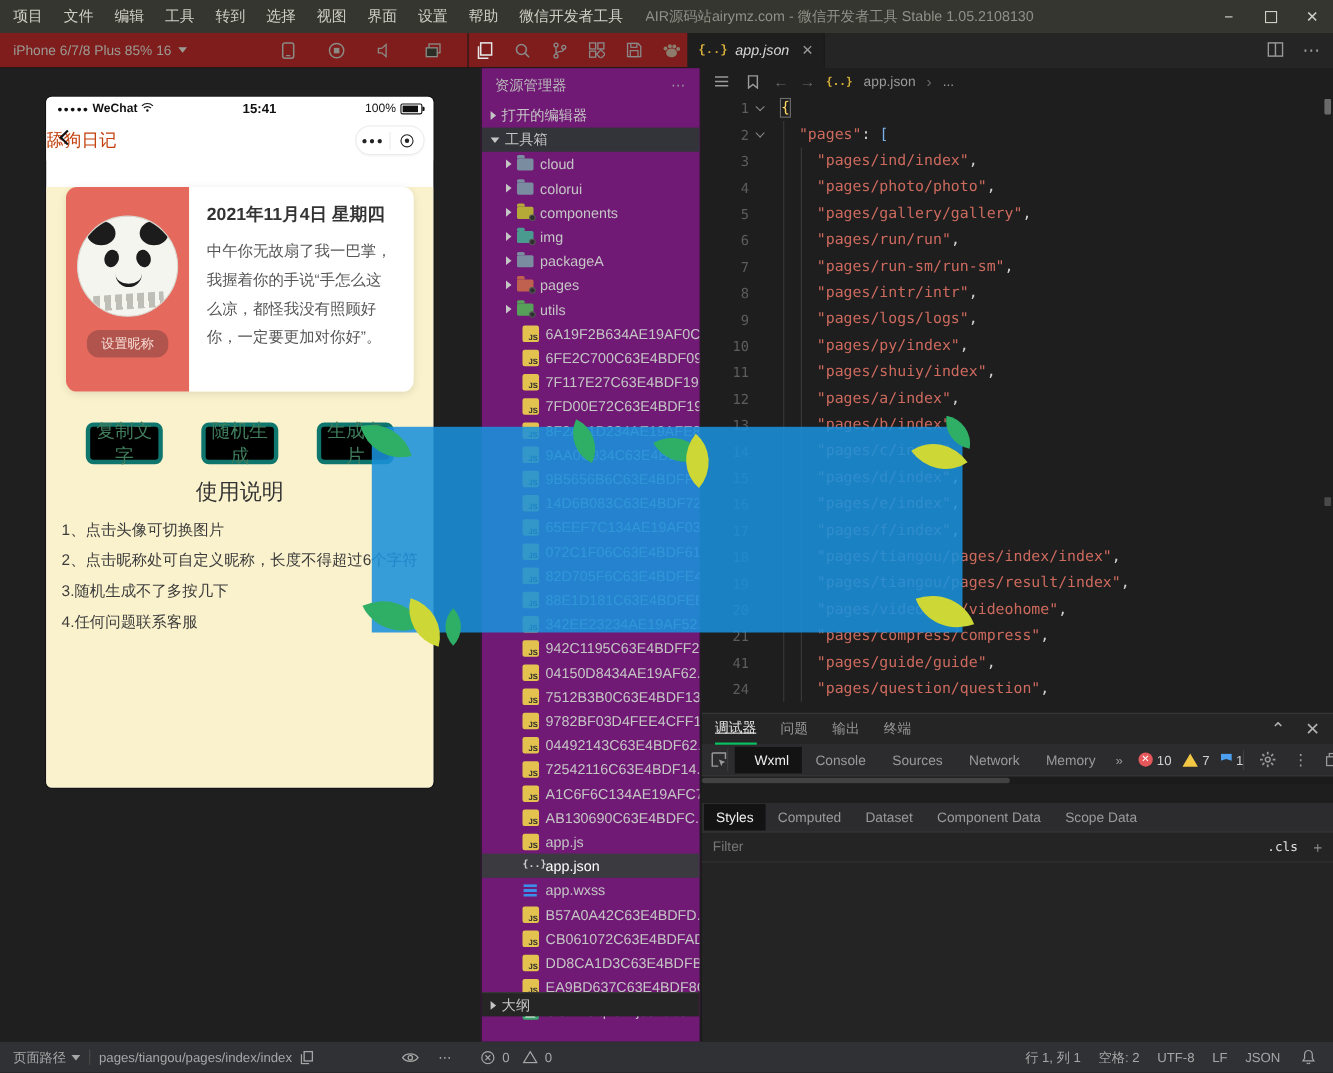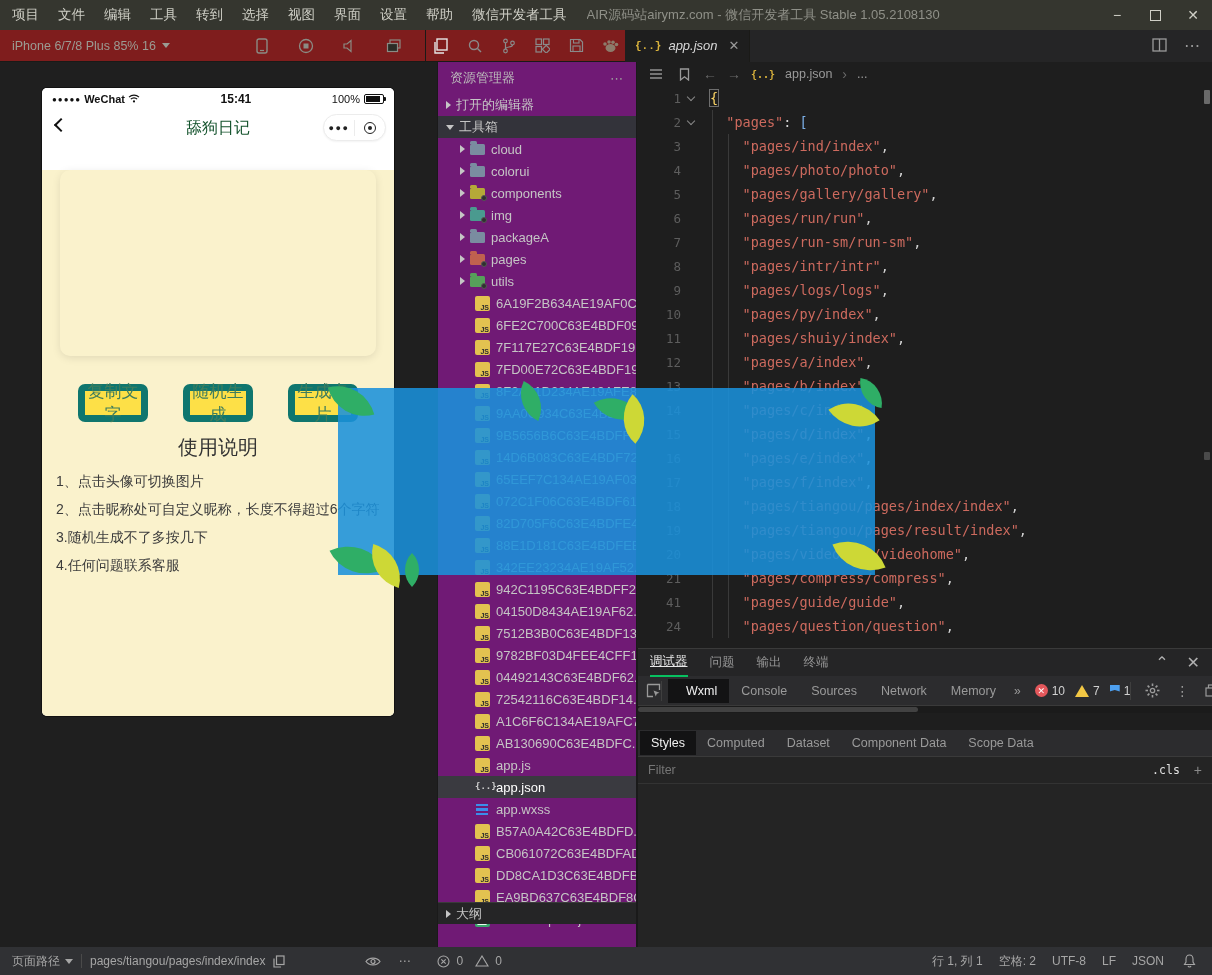--- a/index.html
+++ b/index.html
@@ -41,21 +41,21 @@
   .p-status .dots { letter-spacing:1px; font-size:8px; }
   .p-status .carrier { margin-left:3px; font-weight:bold; }
   .p-status .wifi { margin-left:3px; }
   .p-status .time { flex:1; text-align:center; font-weight:bold; font-size:12px; }
   .p-status .batt-pct { margin-right:4px; }
   .batt { width:20px; height:10px; border:1px solid #111; border-radius:2px; position:relative; }
   .batt::before { content:""; position:absolute; left:1px; top:1px; bottom:1px; width:14px; background:#111; }
   .batt::after { content:""; position:absolute; right:-3px; top:2px; width:2px; height:4px; background:#111; border-radius:0 1px 1px 0; }
   .p-nav { height:36px; background:#fff; display:flex; align-items:center; position:relative; }
   .back-chev { position:absolute; left:14px; top:10px; width:10px; height:10px; border-left:2.5px solid #111; border-bottom:2.5px solid #111; transform:rotate(45deg); }
-  .p-title { flex:1; text-align:center; font-size:16px; color:#14532d; }
+  .p-title { flex:1; font-size:16px; color:#c2410c; }
   .capsule { position:absolute; right:8px; top:4px; width:63px; height:27px; border:1px solid #ececec; border-radius:14px; background:#fff; display:flex; align-items:center; box-shadow:0 1px 2px rgba(0,0,0,0.05); }
   .capsule .dots3 { flex:1; text-align:center; color:#222; font-size:9px; letter-spacing:1.5px; }
   .capsule .cap-div { width:1px; height:16px; background:#ececec; }
   .capsule .target { flex:1; display:flex; align-items:center; justify-content:center; }
   .target .ring { width:12px; height:12px; border:1.5px solid #222; border-radius:50%; display:flex; align-items:center; justify-content:center; }
   .target .ring::after { content:""; width:4px; height:4px; background:#222; border-radius:50%; }
   .p-content { height:570px; background:#faf2cc; }
   .diary-card { margin:24px 18px 0; height:186px; border-radius:10px; display:flex; box-shadow:0 2px 8px rgba(0,0,0,0.10); }
   .card-left { width:112px; background:#e5695d; border-radius:10px 0 0 10px; display:flex; flex-direction:column; align-items:center; }
   .avatar { width:92px; height:92px; border-radius:50%; background:#f5f5f0; margin-top:26px; position:relative; overflow:hidden; border:1px solid #d8d8d0; }
@@ -64,21 +64,21 @@
   .avatar .eye { position:absolute; width:13px; height:16px; background:#1c1c1c; border-radius:50%; top:30px; }
   .avatar .eye.l { left:24px; transform:rotate(15deg);} .avatar .eye.r { right:24px; transform:rotate(-15deg);}
   .avatar .mouth { position:absolute; left:34px; top:52px; width:24px; height:12px; border-bottom:3px solid #1c1c1c; border-radius:0 0 12px 12px; }
   .avatar .scribble { position:absolute; left:14px; bottom:6px; width:64px; height:14px;
     background:repeating-linear-gradient(90deg,#9a9a92 0 6px,transparent 6px 10px); opacity:.6; transform:rotate(-4deg); }
   .nick-btn { margin-top:12px; background:#b2544e; color:#f6ddd6; font-size:12px; padding:4px 13px; border-radius:11px; border:none; }
   .card-right { flex:1; background:#fff; border-radius:0 10px 10px 0; padding:15px 16px 0; }
   .card-date { font-size:16px; font-weight:bold; color:#333; margin-bottom:9px; }
   .card-text { font-size:14px; color:#555; line-height:26px; }
   .btn-row { margin-top:28px; display:flex; padding-left:36px; gap:35px; }
-  .green-btn { width:70px; height:38px; background:#fde047; border:7px solid #0f766e; border-radius:7px;
+  .green-btn { width:70px; height:38px; background:#000000; border:4px solid #0f766e; border-radius:7px;
     color:#3f7d5d; font-size:17px; display:flex; align-items:center; justify-content:center; }
   .ad-bar { margin:36px 18px 0; height:32px; background:#e4e4e4; border:1px solid #d6d6d6;
     display:flex; align-items:center; justify-content:center; font-size:12px; color:#9b9b9b; }
   .usage-title { text-align:center; font-size:20px; color:#333; margin-top:12px; }
   .usage-list { margin-top:12px; padding:0 14px; }
   .usage-item { font-size:14px; color:#3c3c3c; margin-bottom:10px; }
 
   
   .explorer { position:absolute; left:437px; top:62px; width:200px; height:885px; background:#701a75;
     border-left:1px solid #1a1a1a; border-right:1px solid #1a1a1a; overflow:hidden; }
@@ -311,20 +311,35 @@
         <span class="capsule">
           <span class="dots3">●●●</span>
           <span class="cap-div"></span>
           <span class="target">
               <span class="ring"></span>
             </span>
         </span>
       </div>
       <div class="p-content">
         <div class="diary-card">
+          <div class="card-left">
+            <div class="avatar">
+              <span class="ear l"></span>
+                <span class="ear r"></span>
+              <span class="eye l"></span>
+                <span class="eye r"></span>
+              <span class="mouth"></span>
+                <span class="scribble"></span>
+            </div>
+            <button class="nick-btn">设置昵称</button>
+          </div>
+          <div class="card-right">
+            <div class="card-date">2021年11月4日 星期四</div>
+            <div class="card-text">中午你无故扇了我一巴掌，我握着你的手说“手怎么这么凉，都怪我没有照顾好你，一定要更加对你好”。</div>
+          </div>
         </div>
         <div class="btn-row" id="action-btns">
             <button class="green-btn">复制文字</button>
             <button class="green-btn">随机生成</button>
             <button class="green-btn">生成卡片</button>
           </div>
         <div class="usage-title">使用说明</div>
         <div class="usage-list" id="usage-list">
             <div class="usage-item">1、点击头像可切换图片</div>
             <div class="usage-item">2、点击昵称处可自定义昵称，长度不得超过6个字符</div>

